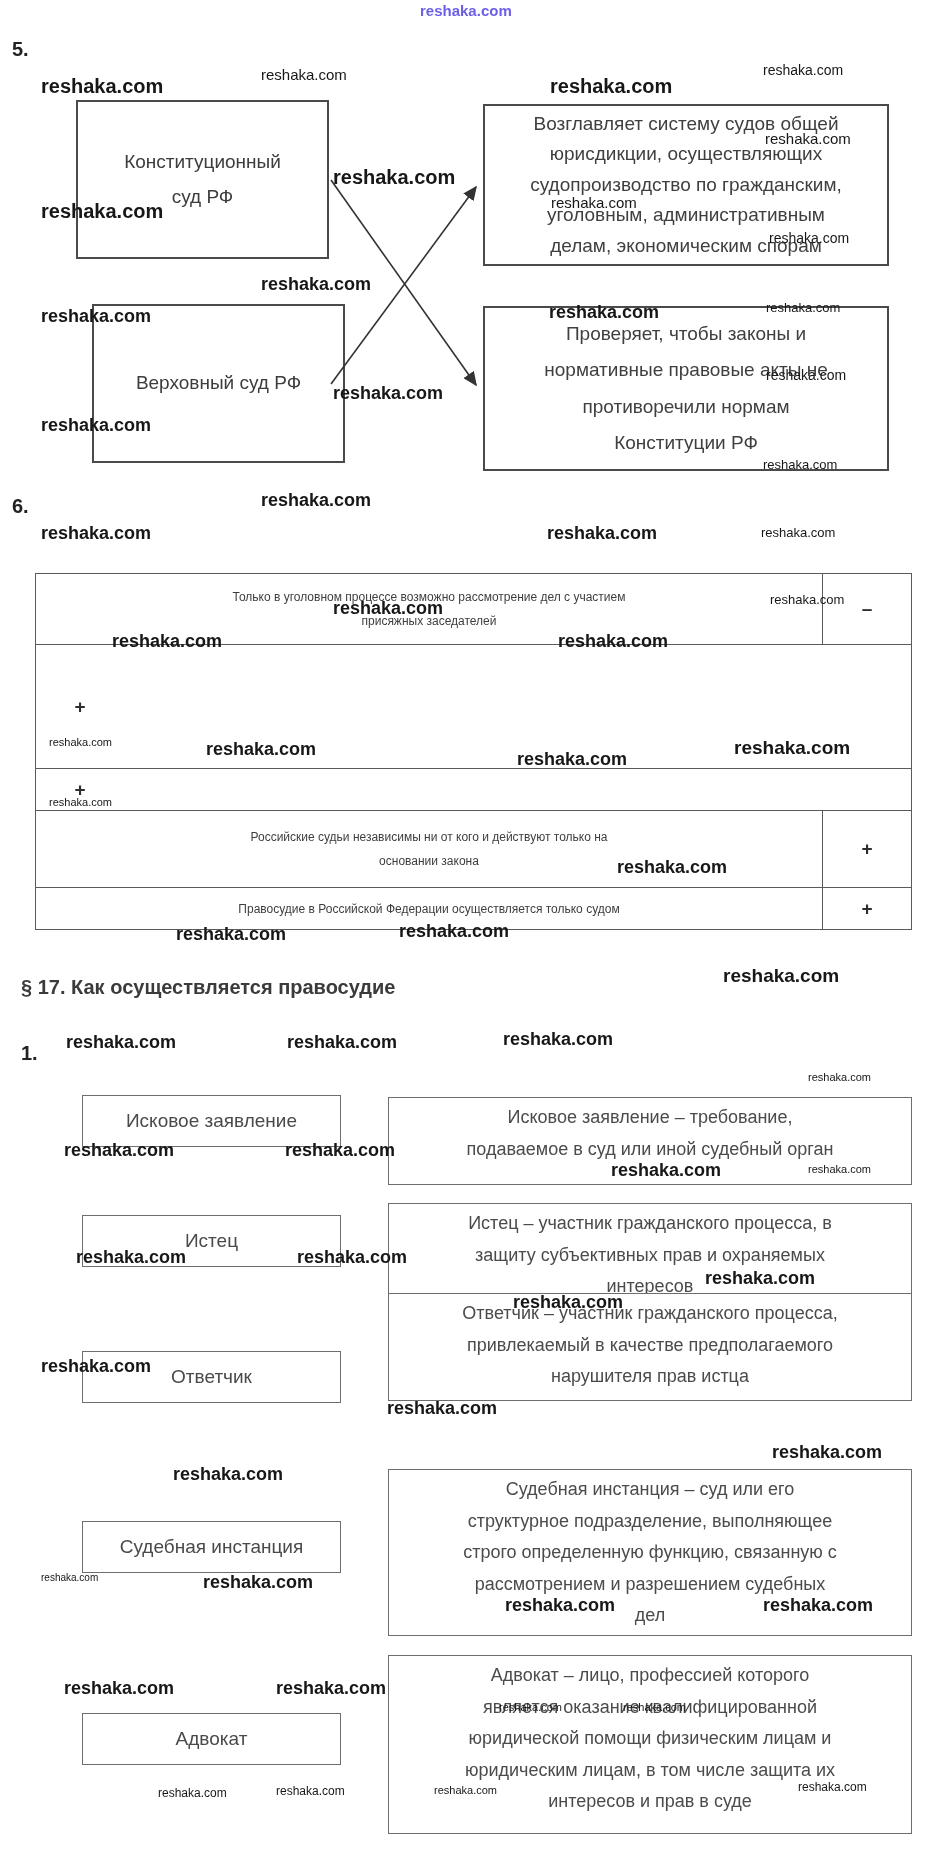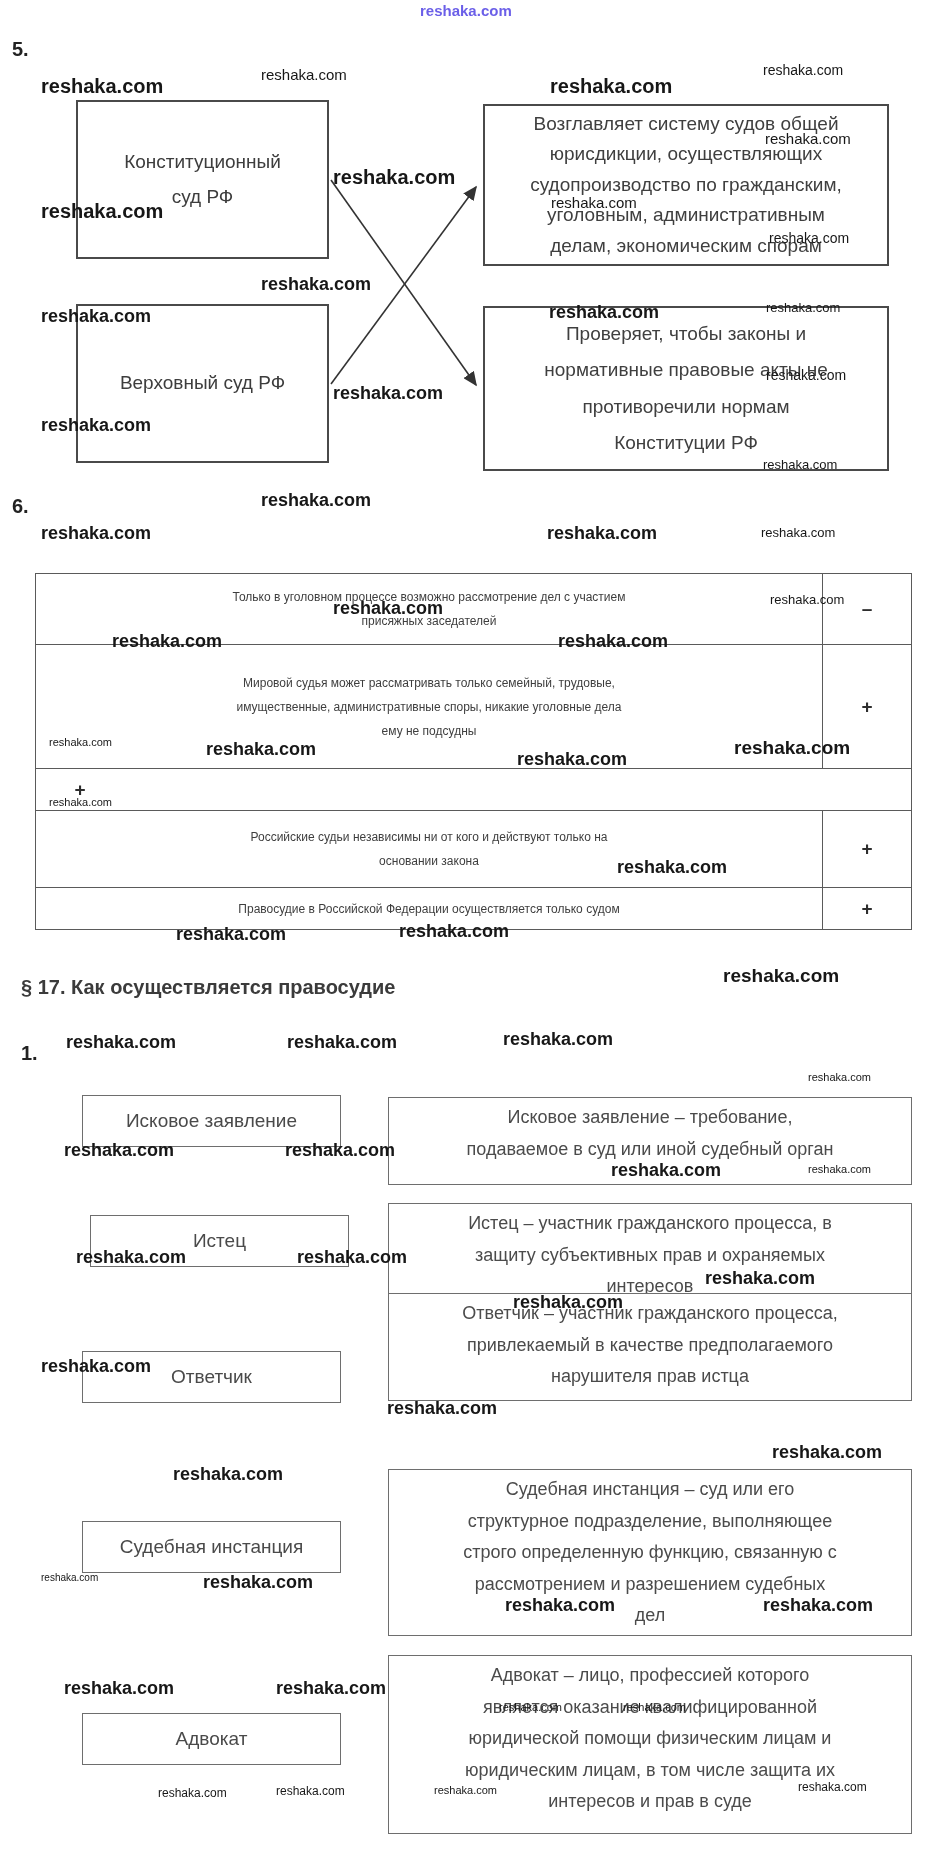--- a/index.html
+++ b/index.html
@@ -49,21 +49,21 @@
     </div>
 
     <div class="abs box5" style="left:483px; top:104px; width:406px; height:162px;">
       <span class="box5-text prelines" style="line-height:1.6;">Возглавляет систему судов общей
 юрисдикции, осуществляющих
 судопроизводство по гражданским,
 уголовным, административным
 делам, экономическим спорам</span>
     </div>
 
-    <div class="abs box5" style="left:76px; top:304px; width:253px; height:159px;">
+    <div class="abs box5" style="left:92px; top:304px; width:253px; height:159px;">
       <span class="box5-label prelines">Верховный суд РФ</span>
     </div>
 
     <div class="abs box5" style="left:483px; top:306px; width:406px; height:165px;">
       <span class="box5-text prelines" style="line-height:1.9;">Проверяет, чтобы законы и
 нормативные правовые акты не
 противоречили нормам
 Конституции РФ</span>
     </div>
 
@@ -79,23 +79,20 @@
 
     <div class="abs sec-num" style="left:12px; top:495px;">6.</div>
 
     <div class="t6">
       <div class="t6row" style="min-height:71px;">
         <div class="t6stmt prelines">Только в уголовном процессе возможно рассмотрение дел с участием
 присяжных заседателей</div>
         <div class="t6mark">–</div>
       </div>
       <div class="t6row" style="min-height:124px;">
-        <div class="t6stmt prelines">Мировой судья может рассматривать только семейный, трудовые,
-имущественные, административные споры, никакие уголовные дела
-ему не подсудны</div>
         <div class="t6mark">+</div>
       </div>
       <div class="t6row" style="min-height:42px;">
         <div class="t6mark">+</div>
       </div>
       <div class="t6row" style="min-height:77px;">
         <div class="t6stmt prelines">Российские судьи независимы ни от кого и действуют только на
 основании закона</div>
         <div class="t6mark">+</div>
       </div>
@@ -110,21 +107,21 @@
     <div class="abs sec-num" style="left:21px; top:1042px;">1.</div>
 
     <div class="abs termbox" style="left:82px; top:1095px; width:259px; height:52px;">
       <span>Исковое заявление</span>
     </div>
     <div class="abs defbox" style="left:388px; top:1097px; width:524px; height:88px;">
       <span class="prelines">Исковое заявление – требование,
 подаваемое в суд или иной судебный орган</span>
     </div>
 
-    <div class="abs termbox" style="left:82px; top:1215px; width:259px; height:52px;margin-left:8px;">
+    <div class="abs termbox" style="left:82px; top:1215px; width:259px; height:52px;">
       <span>Истец</span>
     </div>
     <div class="abs defbox" style="left:388px; top:1203px; width:524px; height:113px;">
       <span class="prelines">Истец – участник гражданского процесса, в
 защиту субъективных прав и охраняемых
 интересов</span>
     </div>
 
     <div class="abs termbox" style="left:82px; top:1351px; width:259px; height:52px;">
       <span>Ответчик</span>

